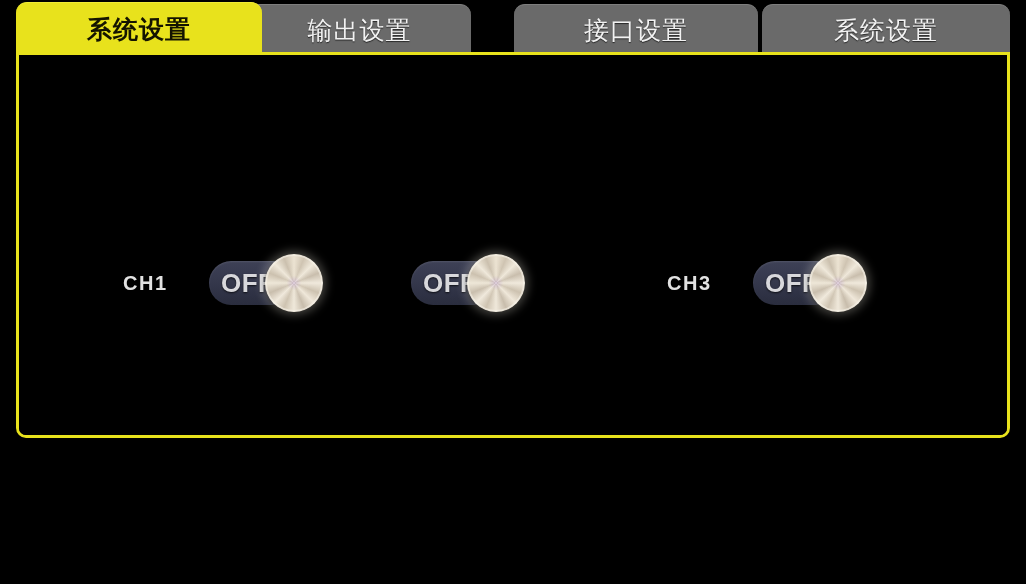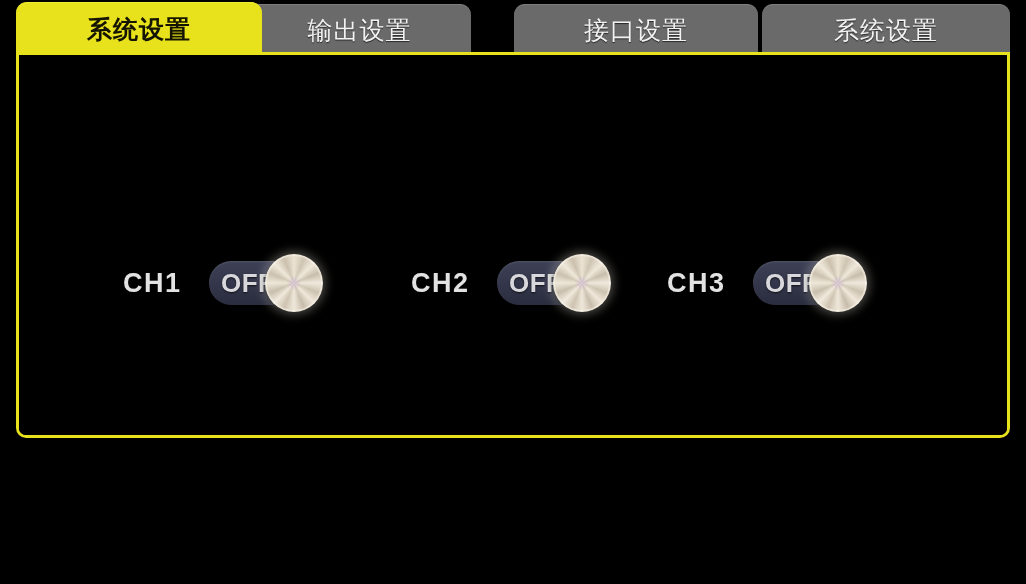--- a/index.html
+++ b/index.html
@@ -105,21 +105,21 @@
     top: 132px;
     display: flex;
     align-items: center;
   }
   #chg0 { left: 104px; }
   #chg1 { left: 392px; }
   #chg2 { left: 648px; }
 
   .chLabel {
     color: #e2e2e2;
-    font-size: 27px;
+    font-size: 20px;
     font-weight: bold;
     letter-spacing: 1.5px;
     text-shadow: 0 1px 2px rgba(0,0,0,0.9);
     width: 86px;
   }
   .toggle {
     position: relative;
     width: 102px;
     height: 44px;
     border-radius: 22px;
@@ -191,21 +191,20 @@
 
       <div class="chGroup" id="chg0">
         <span class="chLabel">CH1</span>
         <div class="toggle">
           <span class="toggleText">OFF</span>
           <span class="knob"></span>
         </div>
       </div>
 
       <div class="chGroup" id="chg1">
-        <span class="chLabel">CH2</span>
         <div class="toggle">
           <span class="toggleText">OFF</span>
           <span class="knob"></span>
         </div>
       </div>
 
       <div class="chGroup" id="chg2">
         <span class="chLabel">CH3</span>
         <div class="toggle">
           <span class="toggleText">OFF</span>

